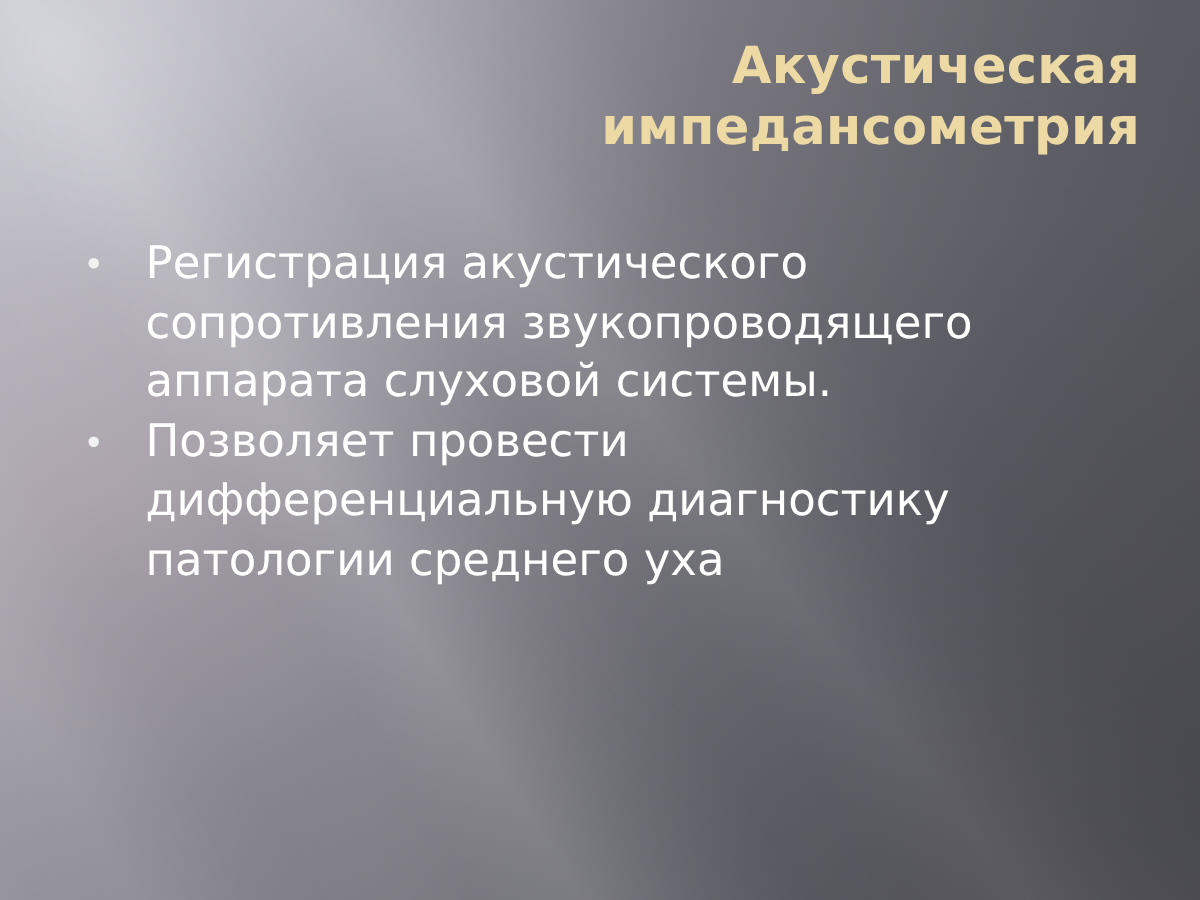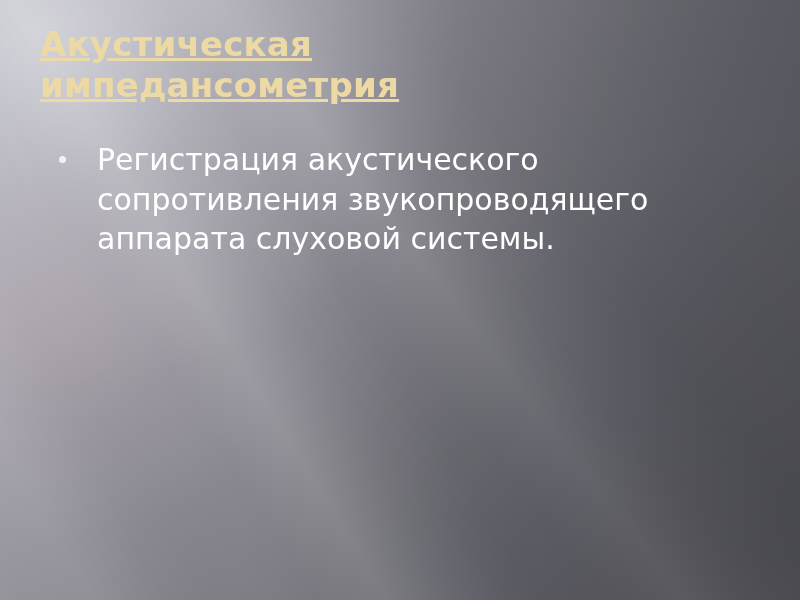--- a/index.html
+++ b/index.html
@@ -110,34 +110,33 @@
   .content {
     position: absolute;
     inset: 0;
   }
 
   .slide-title {
     position: absolute;
     left: 40px;
     top: 24px;
     width: 720px;
-    text-align: left;
+    text-align: right;
     color: #ecd9a4;
     font-size: 34px;
     font-weight: bold;
     line-height: 41px;
     letter-spacing: 0.2px;
     white-space: pre-line;
-    text-decoration: underline;
   }
 
   .body-list {
     position: absolute;
     left: 52px;
-    top: 140px;
+    top: 156px;
     width: 700px;
     margin: 0;
     padding: 0;
     list-style: none;
   }
 
   .bullet-row {
     position: relative;
     padding-left: 45px;
     margin: 0 0 0 0;
@@ -178,18 +177,22 @@
     <div class="slide-title">Акустическая
 импедансометрия</div>
 
     <ul class="body-list">
 
       <li class="bullet-row">
         <span class="bullet-dot"></span>
         <span class="bullet-text">Регистрация акустического сопротивления звукопроводящего аппарата слуховой системы.</span>
       </li>
 
+      <li class="bullet-row">
+        <span class="bullet-dot"></span>
+        <span class="bullet-text">Позволяет провести дифференциальную диагностику патологии среднего уха</span>
+      </li>
 
 
     </ul>
 
   </div>
 </div>
 
 </body></html>

